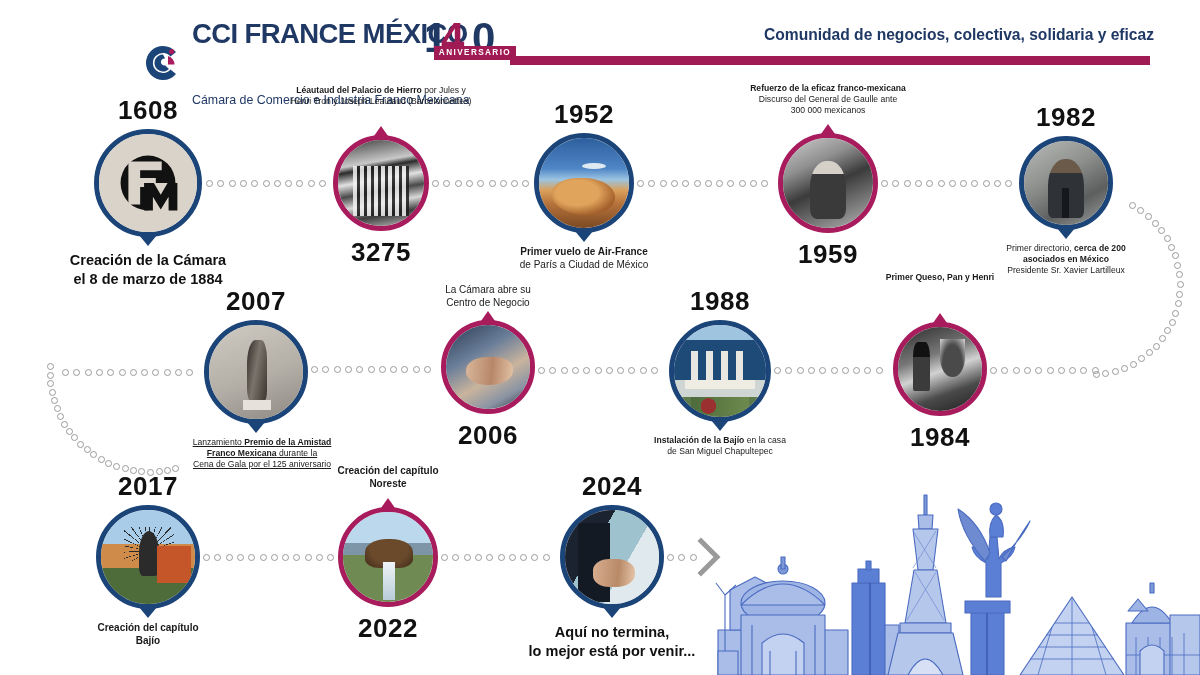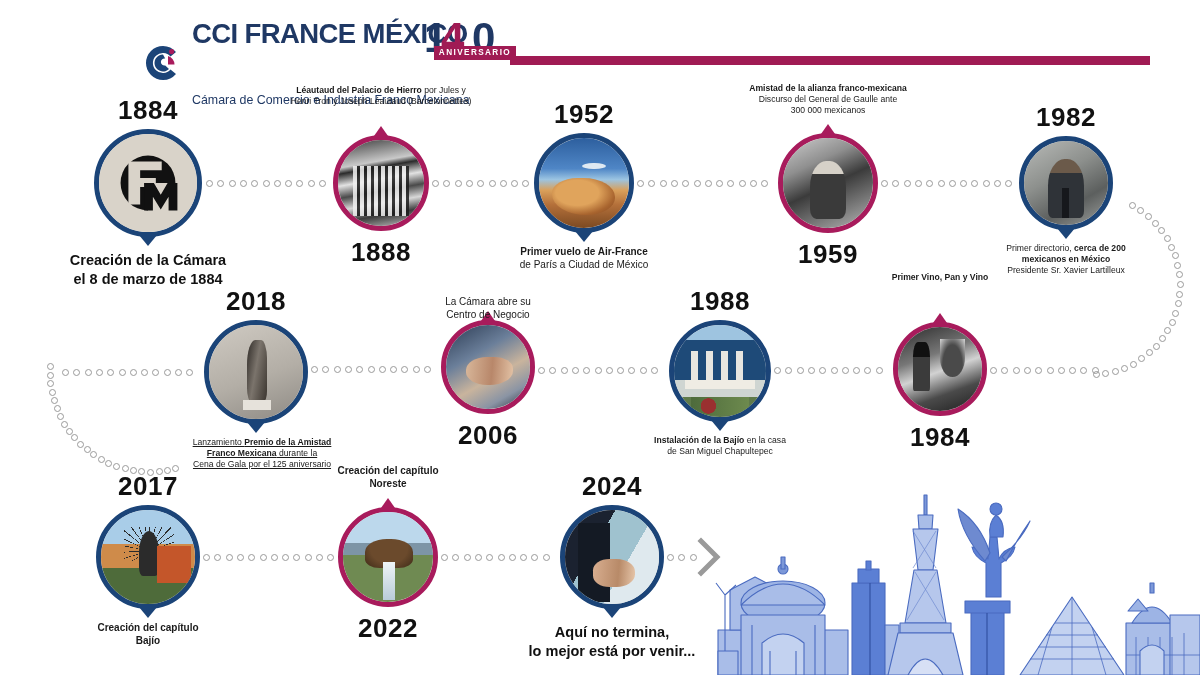--- a/index.html
+++ b/index.html
@@ -115,114 +115,115 @@
     <div class="anniv">
       <div class="anniv-badge">
         <span class="a-digit a-1">1</span>
         <span class="a-digit a-4">4</span>
         <span class="a-digit a-0">0</span>
         <span class="a-banner">ANIVERSARIO</span>
       </div>
     </div>
 
     <div class="head-rule"></div>
+    <div class="tagline">Comunidad de negocios, colectiva, solidaria y eficaz</div>
   </div>
 
   <div id="timeline-layer">
       <div class="node" style="left: 94px; top: 129px; width: 108px; height: 108px;">
         <div class="circle blue" style="left: 0px; top: 0px; width: 108px; height: 108px;">
           <div style="position:absolute;inset:0;background:#d9d3c9"></div>
            <svg viewBox="0 0 100 100" style="position:absolute;inset:0;width:100%;height:100%">
              <path d="M22 50 A28 28 0 0 1 78 50 L50 50 L50 78 A28 28 0 0 1 22 50Z" fill="#111"></path>
              <path d="M30 28 h34 v9 h-22 v8 h16 v9 h-16 v18 h-12 z" fill="#d9d3c9"></path>
              <path d="M46 50 h10 l7 12 l7 -12 h10 v28 h-9 v-14 l-8 13 l-8 -13 v14 h-9 z" fill="#111"></path>
            </svg>
         </div>
       </div>
-      <div class="year" style="left: 83px; top: 95px; width: 130px;">1884</div>
+      <div class="year" style="left: 83px; top: 95px; width: 130px;">1608</div>
       <div class="tri down blue-d" style="left: 139px; top: 235px;"></div>
       <div class="cap big" style="left: 8px; top: 251px; width: 280px;">Creación de la Cámara<br>el 8 de marzo de 1884</div>
       <div class="node" style="left: 333px; top: 135px; width: 96px; height: 96px;">
         <div class="circle crim" style="left: 0px; top: 0px; width: 96px; height: 96px;">
           <div style="position:absolute;inset:0;background:linear-gradient(170deg,#3a3a3a 0%,#c9c9c9 28%,#2b2b2b 34%,#e2e2e2 46%,#4a4a4a 58%,#d8d8d8 70%,#3c3c3c 82%,#cfcfcf 100%)"></div>
            <div style="position:absolute;left:18%;top:30%;width:64%;height:58%;background:repeating-linear-gradient(90deg,#f0f0f0 0 4px,#1d1d1d 4px 7px),repeating-linear-gradient(0deg,#e8e8e8 0 6px,#222 6px 9px);opacity:.85"></div>
         </div>
       </div>
-      <div class="year" style="left: 316px; top: 237px; width: 130px;">1888</div>
+      <div class="year" style="left: 316px; top: 237px; width: 130px;">3275</div>
       <div class="tri up crim-u" style="left: 374px; top: 126px;"></div>
       <div class="cap sm" style="left: 256px; top: 85px; width: 250px;"><b>Léautaud del Palacio de Hierro</b> por Jules y<br>Henri Tron y Joseph Léautaud (Barcelonnettes)</div>
       <div class="node" style="left: 534px; top: 133px; width: 100px; height: 100px;">
         <div class="circle blue" style="left: 0px; top: 0px; width: 100px; height: 100px;">
           <div style="position:absolute;inset:0;background:linear-gradient(180deg,#2d5f9e 0%,#4f86c6 34%,#9bc4e2 46%,#d9a05b 58%,#b4703a 74%,#7c4a22 100%)"></div>
            <div style="position:absolute;left:14%;top:44%;width:70%;height:42%;background:radial-gradient(ellipse at 40% 40%,#e0a45c 0 40%,#a9652f 70%,#7d4420 100%);border-radius:40% 50% 45% 55%"></div>
            <div style="position:absolute;left:48%;top:28%;width:26%;height:7%;background:#dfe9f2;border-radius:50%"></div>
         </div>
       </div>
       <div class="year" style="left: 519px; top: 99px; width: 130px;">1952</div>
       <div class="tri down blue-d" style="left: 575px; top: 231px;"></div>
       <div class="cap md" style="left: 459px; top: 246px; width: 250px;"><b>Primer vuelo de Air-France</b><br>de París a Ciudad de México</div>
       <div class="node" style="left: 778px; top: 133px; width: 100px; height: 100px;">
         <div class="circle crim" style="left: 0px; top: 0px; width: 100px; height: 100px;">
           <div style="position:absolute;inset:0;background:linear-gradient(155deg,#cfcfcf 0%,#8f8f8f 30%,#3b3b3b 52%,#6f6f6f 72%,#b9b9b9 100%)"></div>
            <div style="position:absolute;left:30%;top:26%;width:40%;height:64%;background:linear-gradient(180deg,#d6d1c8 0 22%,#3a3a3a 22% 100%);border-radius:45% 45% 18% 18%"></div>
         </div>
       </div>
       <div class="year" style="left: 763px; top: 239px; width: 130px;">1959</div>
       <div class="tri up crim-u" style="left: 821px; top: 124px;"></div>
-      <div class="cap sm" style="left: 703px; top: 83px; width: 250px;"><b>Amistad de la alianza franco-mexicana</b><br>Discurso del General de Gaulle ante<br>300 000 mexicanos</div>
+      <div class="cap sm" style="left: 703px; top: 83px; width: 250px;"><b>Refuerzo de la eficaz franco-mexicana</b><br>Discurso del General de Gaulle ante<br>300 000 mexicanos</div>
       <div class="node" style="left: 1019px; top: 136px; width: 94px; height: 94px;">
         <div class="circle blue" style="left: 0px; top: 0px; width: 94px; height: 94px;">
           <div style="position:absolute;inset:0;background:linear-gradient(150deg,#b9bbb8 0%,#8d908d 40%,#5c5f5e 70%,#9fa2a0 100%)"></div>
            <div style="position:absolute;left:28%;top:22%;width:44%;height:70%;background:linear-gradient(180deg,#6b5a4a 0 24%,#2f3338 24% 100%);border-radius:45% 45% 12% 12%"></div>
            <div style="position:absolute;left:45%;top:56%;width:9%;height:36%;background:#16181c"></div>
         </div>
       </div>
       <div class="year" style="left: 1001px; top: 102px; width: 130px;">1982</div>
       <div class="tri down blue-d" style="left: 1057px; top: 228px;"></div>
-      <div class="cap sm" style="left: 941px; top: 243px; width: 250px; text-align: center;">Primer directorio, <b>cerca de 200</b><br><b>mexicanos en México</b><br>Presidente Sr. Xavier Lartilleux</div>
+      <div class="cap sm" style="left: 941px; top: 243px; width: 250px; text-align: center;">Primer directorio, <b>cerca de 200</b><br><b>asociados en México</b><br>Presidente Sr. Xavier Lartilleux</div>
       <div class="node" style="left: 204px; top: 320px; width: 104px; height: 104px;">
         <div class="circle blue" style="left: 0px; top: 0px; width: 104px; height: 104px;">
           <div style="position:absolute;inset:0;background:linear-gradient(160deg,#cfcac2 0%,#b3aea6 55%,#8e8a84 100%)"></div>
            <div style="position:absolute;left:40%;top:16%;width:22%;height:66%;background:linear-gradient(100deg,#2e2a26,#7b746c 45%,#3a342e);border-radius:40% 30% 18% 22%"></div>
            <div style="position:absolute;left:36%;top:80%;width:30%;height:10%;background:#e6e2db"></div>
         </div>
       </div>
-      <div class="year" style="left: 191px; top: 286px; width: 130px;">2018</div>
+      <div class="year" style="left: 191px; top: 286px; width: 130px;">2007</div>
       <div class="tri down blue-d" style="left: 247px; top: 422px;"></div>
       <div class="cap sm" style="left: 137px; top: 437px; width: 250px; text-decoration: underline;">Lanzamiento <b>Premio de la Amistad</b><br><b>Franco Mexicana</b> durante la<br>Cena de Gala por el 125 aniversario</div>
       <div class="node" style="left: 441px; top: 320px; width: 94px; height: 94px;">
         <div class="circle crim" style="left: 0px; top: 0px; width: 94px; height: 94px;">
           <div style="position:absolute;inset:0;background:linear-gradient(150deg,#2a3a52 0%,#6b7f9a 35%,#c9b49d 60%,#8a94a4 80%,#1c2533 100%)"></div>
            <div style="position:absolute;left:24%;top:38%;width:56%;height:34%;background:linear-gradient(95deg,#d8b79a,#b8876a 55%,#e3c3a6);border-radius:45% 40% 50% 45%"></div>
         </div>
       </div>
       <div class="year" style="left: 423px; top: 420px; width: 130px;">2006</div>
       <div class="tri up crim-u" style="left: 481px; top: 311px;"></div>
-      <div class="cap md" style="left: 363px; top: 296px; width: 250px;">La Cámara abre su<br>Centro de Negocio</div>
+      <div class="cap md" style="left: 363px; top: 284px; width: 250px;">La Cámara abre su<br>Centro de Negocio</div>
       <div class="node" style="left: 669px; top: 320px; width: 102px; height: 102px;">
         <div class="circle blue" style="left: 0px; top: 0px; width: 102px; height: 102px;">
           <div style="position:absolute;inset:0;background:linear-gradient(180deg,#9ec4e0 0 16%,#1e4a78 16% 60%,#cfd5d2 60% 78%,#5f7a4a 78% 100%)"></div>
            <div style="position:absolute;left:18%;top:28%;width:64%;height:34%;background:repeating-linear-gradient(90deg,#e8e6e0 0 7px,#1e4a78 7px 15px)"></div>
            <div style="position:absolute;left:12%;top:60%;width:76%;height:10%;background:#efece4"></div>
            <div style="position:absolute;left:18%;top:78%;width:64%;height:20%;background:radial-gradient(circle at 30% 50%,#9a3030 0 18%,transparent 19%),linear-gradient(90deg,#4e6b3c,#6d8a4e)"></div>
         </div>
       </div>
       <div class="year" style="left: 655px; top: 286px; width: 130px;">1988</div>
       <div class="tri down blue-d" style="left: 711px; top: 420px;"></div>
       <div class="cap sm" style="left: 595px; top: 435px; width: 250px;"><b>Instalación de la Bajío</b> en la casa<br>de San Miguel Chapultepec</div>
       <div class="node" style="left: 893px; top: 322px; width: 94px; height: 94px;">
         <div class="circle crim" style="left: 0px; top: 0px; width: 94px; height: 94px;">
           <div style="position:absolute;inset:0;background:linear-gradient(160deg,#2a2a2a 0%,#777 35%,#d2d2d2 52%,#4a4a4a 74%,#1e1e1e 100%)"></div>
            <div style="position:absolute;left:18%;top:18%;width:20%;height:58%;background:linear-gradient(180deg,#111 0 30%,#3b3b3b 30% 100%);border-radius:30% 30% 8% 8%"></div>
            <div style="position:absolute;left:50%;top:14%;width:30%;height:46%;background:radial-gradient(ellipse at 50% 70%,#4a4a4a 0 55%,#d8d8d8 100%);border-radius:0 0 50% 50%"></div>
         </div>
       </div>
       <div class="year" style="left: 875px; top: 422px; width: 130px;">1984</div>
       <div class="tri up crim-u" style="left: 933px; top: 313px;"></div>
-      <div class="cap sm" style="left: 815px; top: 272px; width: 250px;"><b>Primer Vino, Pan y Vino</b></div>
+      <div class="cap sm" style="left: 815px; top: 272px; width: 250px;"><b>Primer Queso, Pan y Henri</b></div>
       <div class="node" style="left: 96px; top: 505px; width: 104px; height: 104px;">
         <div class="circle blue" style="left: 0px; top: 0px; width: 104px; height: 104px;">
           <div style="position:absolute;inset:0;background:linear-gradient(180deg,#a9cde8 0 36%,#cf8b4a 36% 62%,#4e6b3a 62% 100%)"></div>
            <div style="position:absolute;left:40%;top:22%;width:22%;height:48%;background:#2b2b2b;border-radius:50% 50% 20% 20%"></div>
            <div style="position:absolute;left:24%;top:18%;width:54%;height:36%;background:repeating-conic-gradient(from 0deg at 50% 70%,#2b2b2b 0 2deg,transparent 2deg 14deg)"></div>
            <div style="position:absolute;left:60%;top:38%;width:36%;height:40%;background:#c4562a"></div>
         </div>
       </div>
       <div class="year" style="left: 83px; top: 471px; width: 130px;">2017</div>
       <div class="tri down blue-d" style="left: 139px; top: 607px;"></div>

